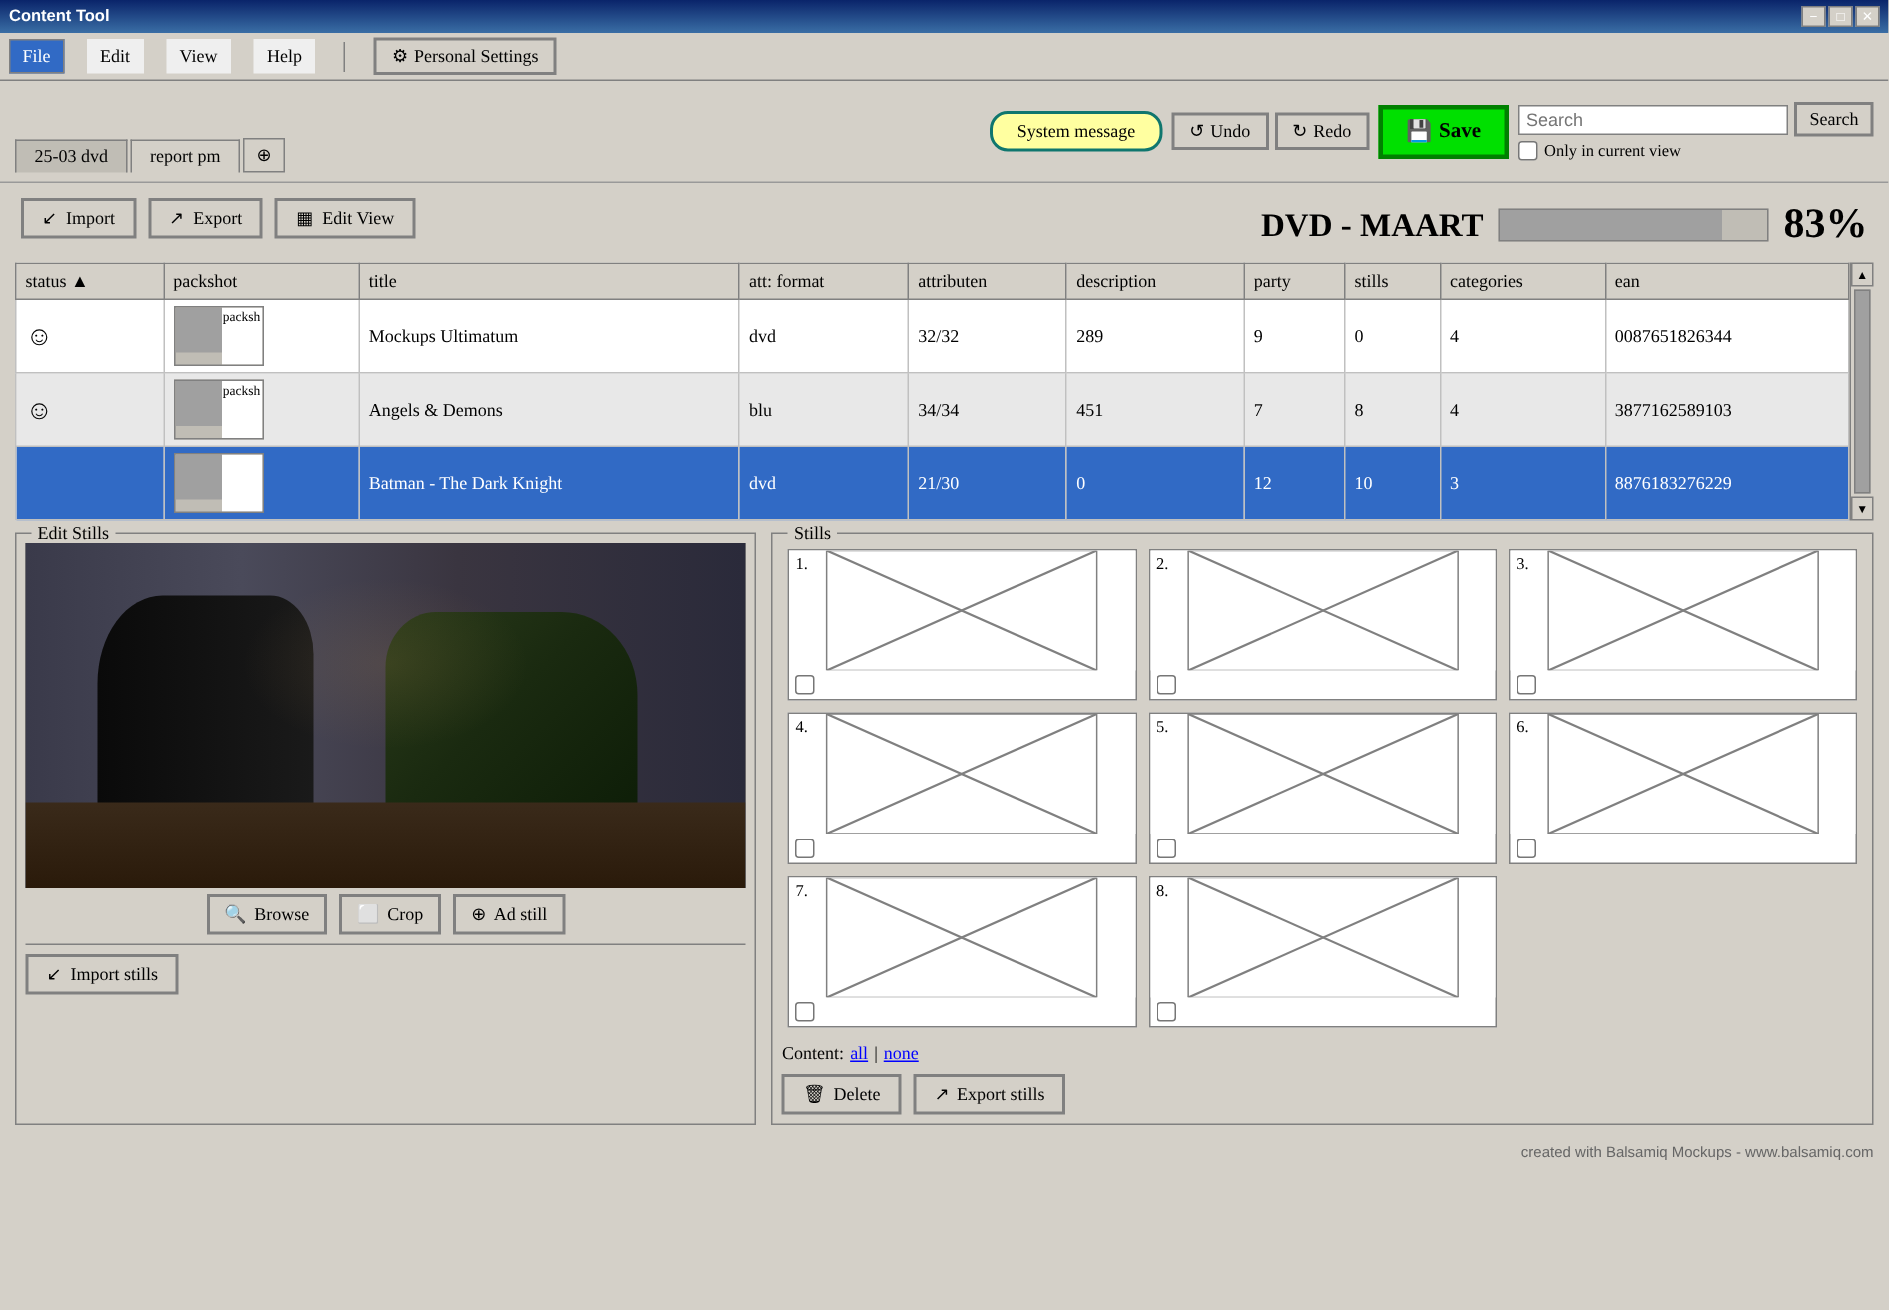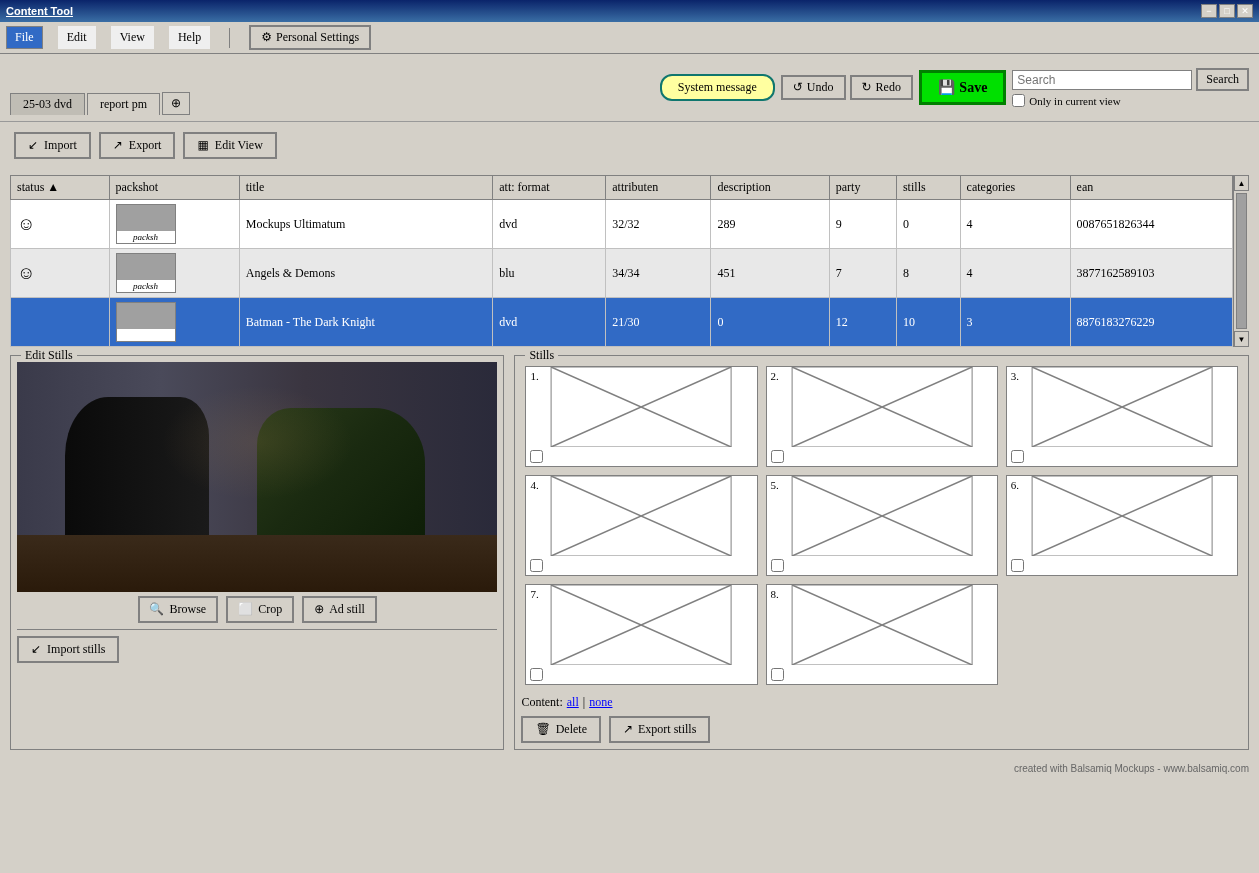--- a/index.html
+++ b/index.html
@@ -8,21 +8,21 @@
     
     .title-bar {
       background: linear-gradient(to bottom, #0a246a, #3a6ea5);
       color: white;
       padding: 3px 6px;
       display: flex;
       align-items: center;
       justify-content: space-between;
       height: 22px;
     }
-    .title-bar-title { font-size: 11px; font-weight: bold; font-family: Tahoma, sans-serif; text-decoration: underline; }
+    .title-bar-title { font-size: 11px; font-weight: bold; font-family: Tahoma, sans-serif; }
     .title-bar-buttons { display: flex; gap: 2px; }
     .title-bar-btn { width: 16px; height: 14px; background: #d4d0c8; border: 1px solid #808080; font-size: 9px; display: flex; align-items: center; justify-content: center; cursor: pointer; font-family: Marlett, sans-serif; }
 
     
     .menu-bar {
       background: #d4d0c8;
       display: flex;
       align-items: center;
       padding: 3px 6px;
       gap: 15px;
@@ -177,21 +177,21 @@
       cursor: pointer;
     }
     .data-table td {
       border: 1px solid #c0c0c0;
       padding: 4px 6px;
     }
     .data-table tr:nth-child(2) td { background: #e8e8e8; }
     .data-table tr:nth-child(3) td { background: white; }
     .data-table tr.selected td { background: #316ac5; color: white; }
     .packshot-cell { width: 60px; height: 40px; background: #c0bdb5; border: 1px solid #808080; display: flex; align-items: center; justify-content: center; font-size: 10px; overflow: hidden; position: relative; }
-    .packshot-thumb { width: 100%; height: 100%; display: flex; flex-direction: column; font-style: italic; }
+    .packshot-thumb { width: 100%; height: 100%; display: flex; flex-direction: row; }
     .packshot-img { width: 100%; height: 30px; background: #a0a0a0; }
     .packshot-label { font-size: 9px; text-align: center; background: white; padding: 1px; }
     .status-icon { font-size: 18px; }
 
     
     .bottom-panels { display: flex; gap: 10px; margin-top: 8px; }
     .edit-stills-panel {
       flex: 1;
       border: 1px solid #808080;
       background: #d4d0c8;
@@ -373,20 +373,27 @@
         <span>Import</span>
       </button>
       <button class="action-btn">
         <span>↗</span>
         <span>Export</span>
       </button>
       <button class="action-btn">
         <span>▦</span>
         <span>Edit View</span>
       </button>
+    </div>
+    <div class="header-right">
+      <span class="header-title">DVD - MAART</span>
+      <div class="progress-bar-container">
+        <div class="progress-bar-filled" style="width:83%"></div>
+      </div>
+      <span class="progress-pct">83%</span>
     </div>
   </div>
 
   <div class="table-wrapper">
     <div class="table-container">
       <table class="data-table">
         <thead>
           <tr>
             <th>
               <span>status</span>

